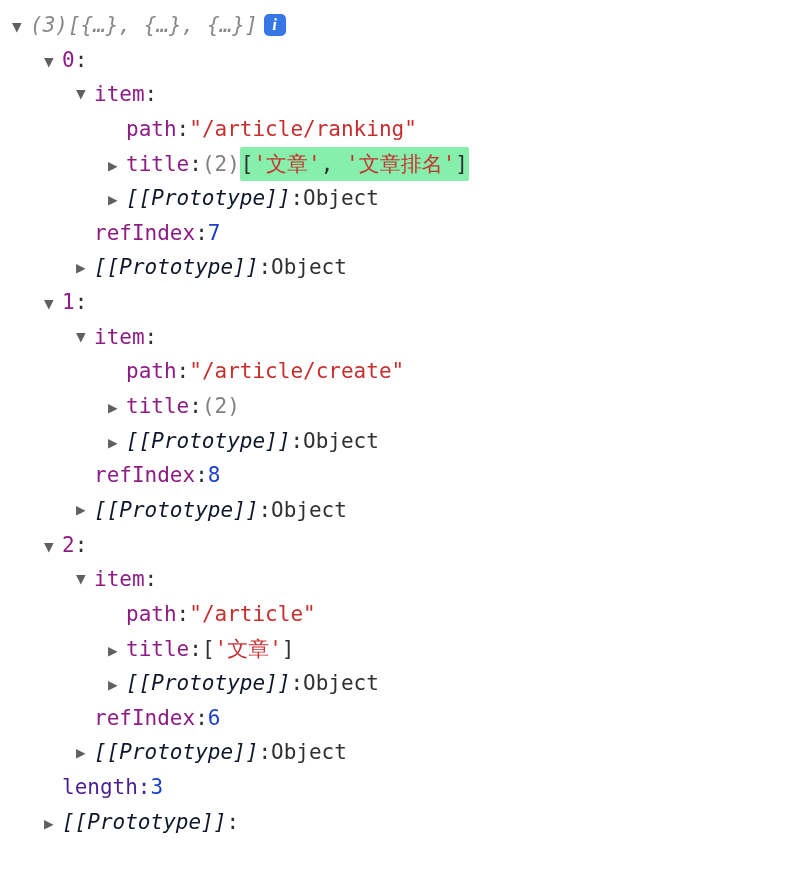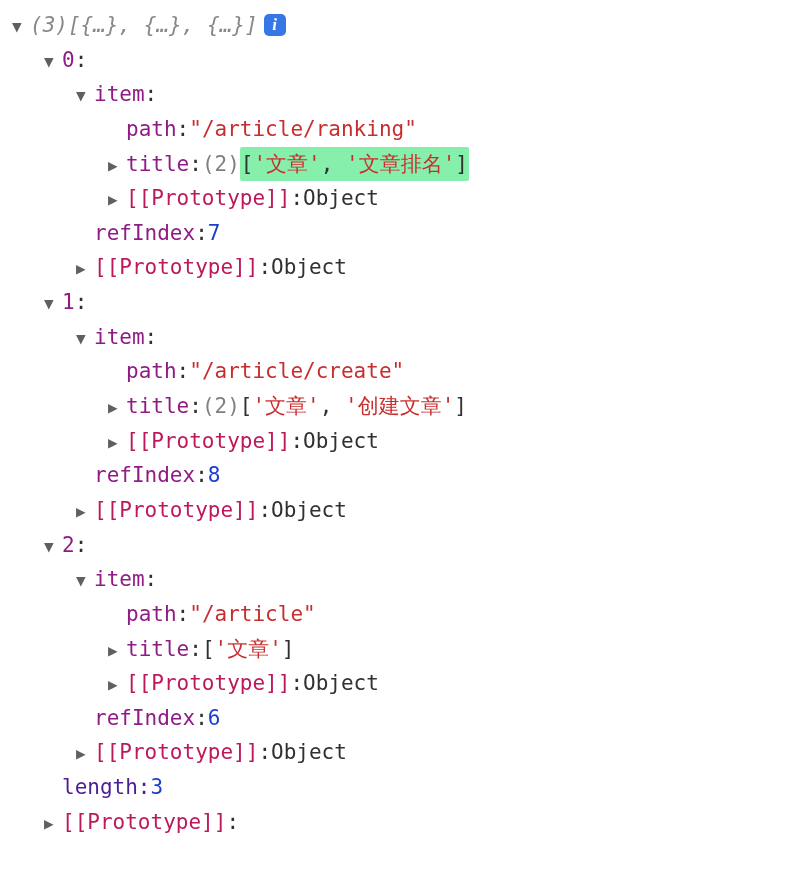--- a/index.html
+++ b/index.html
@@ -16,21 +16,21 @@
       padding: 8px 12px;
       width: 794px;
     }
     .row {
       display: flex;
       align-items: baseline;
       white-space: nowrap;
     }
     .indent-0 { padding-left: 0px; }
     .indent-1 { padding-left: 32px; }
-    .indent-2 { padding-left: 64px; }
+    .indent-2 { padding-left: 64px; align-items: center; }
     .indent-3 { padding-left: 96px; }
     
     .arrow {
       display: inline-block;
       width: 16px;
       color: #606060;
       font-size: 16px;
       margin-right: 2px;
       user-select: none;
     }
@@ -40,21 +40,21 @@
     .arrow-right::before {
       content: "▶";
     }
     .arrow-none {
       visibility: hidden;
     }
     .arrow-none::before {
       content: "▶";
     }
     
-    .t-gray { color: #be185d; }
+    .t-gray { color: #0f172a; font-style: italic; }
     .t-grayn { color: #808080; font-style: normal; }
     .t-summary { color: #888888; font-style: italic; }
     .t-key { color: #8f1c85; }
     .t-num { color: #1c3ecf; }
     .t-str { color: #c92e2e; }
     .t-obj { color: #303030; }
     .t-dim { color: #4c1d95; }
     
     .info-icon {
       display: inline-flex;
@@ -147,21 +147,20 @@
       <span class="arrow arrow-none"></span>
       <span class="t-key">path</span>
       <span class="sep">: </span>
       <span class="t-str">"/article/create"</span>
     </div>
     <div class="row indent-3">
       <span class="arrow arrow-right"></span>
       <span class="t-key">title</span>
       <span class="sep">: </span>
       <span class="t-grayn">(2) </span>
-      <span><span class="t-obj">[</span><span class="t-str">'文章'</span><span class="t-obj">, </span><span class="t-str">'创建文章'</span><span class="t-obj">]</span></span>
     </div>
     <div class="row indent-3">
       <span class="arrow arrow-right"></span>
       <span class="t-gray">[[Prototype]]</span>
       <span class="sep">: </span>
       <span class="t-obj">Object</span>
     </div>
     <div class="row indent-2">
       <span class="arrow arrow-none"></span>
       <span class="t-key">refIndex</span>

